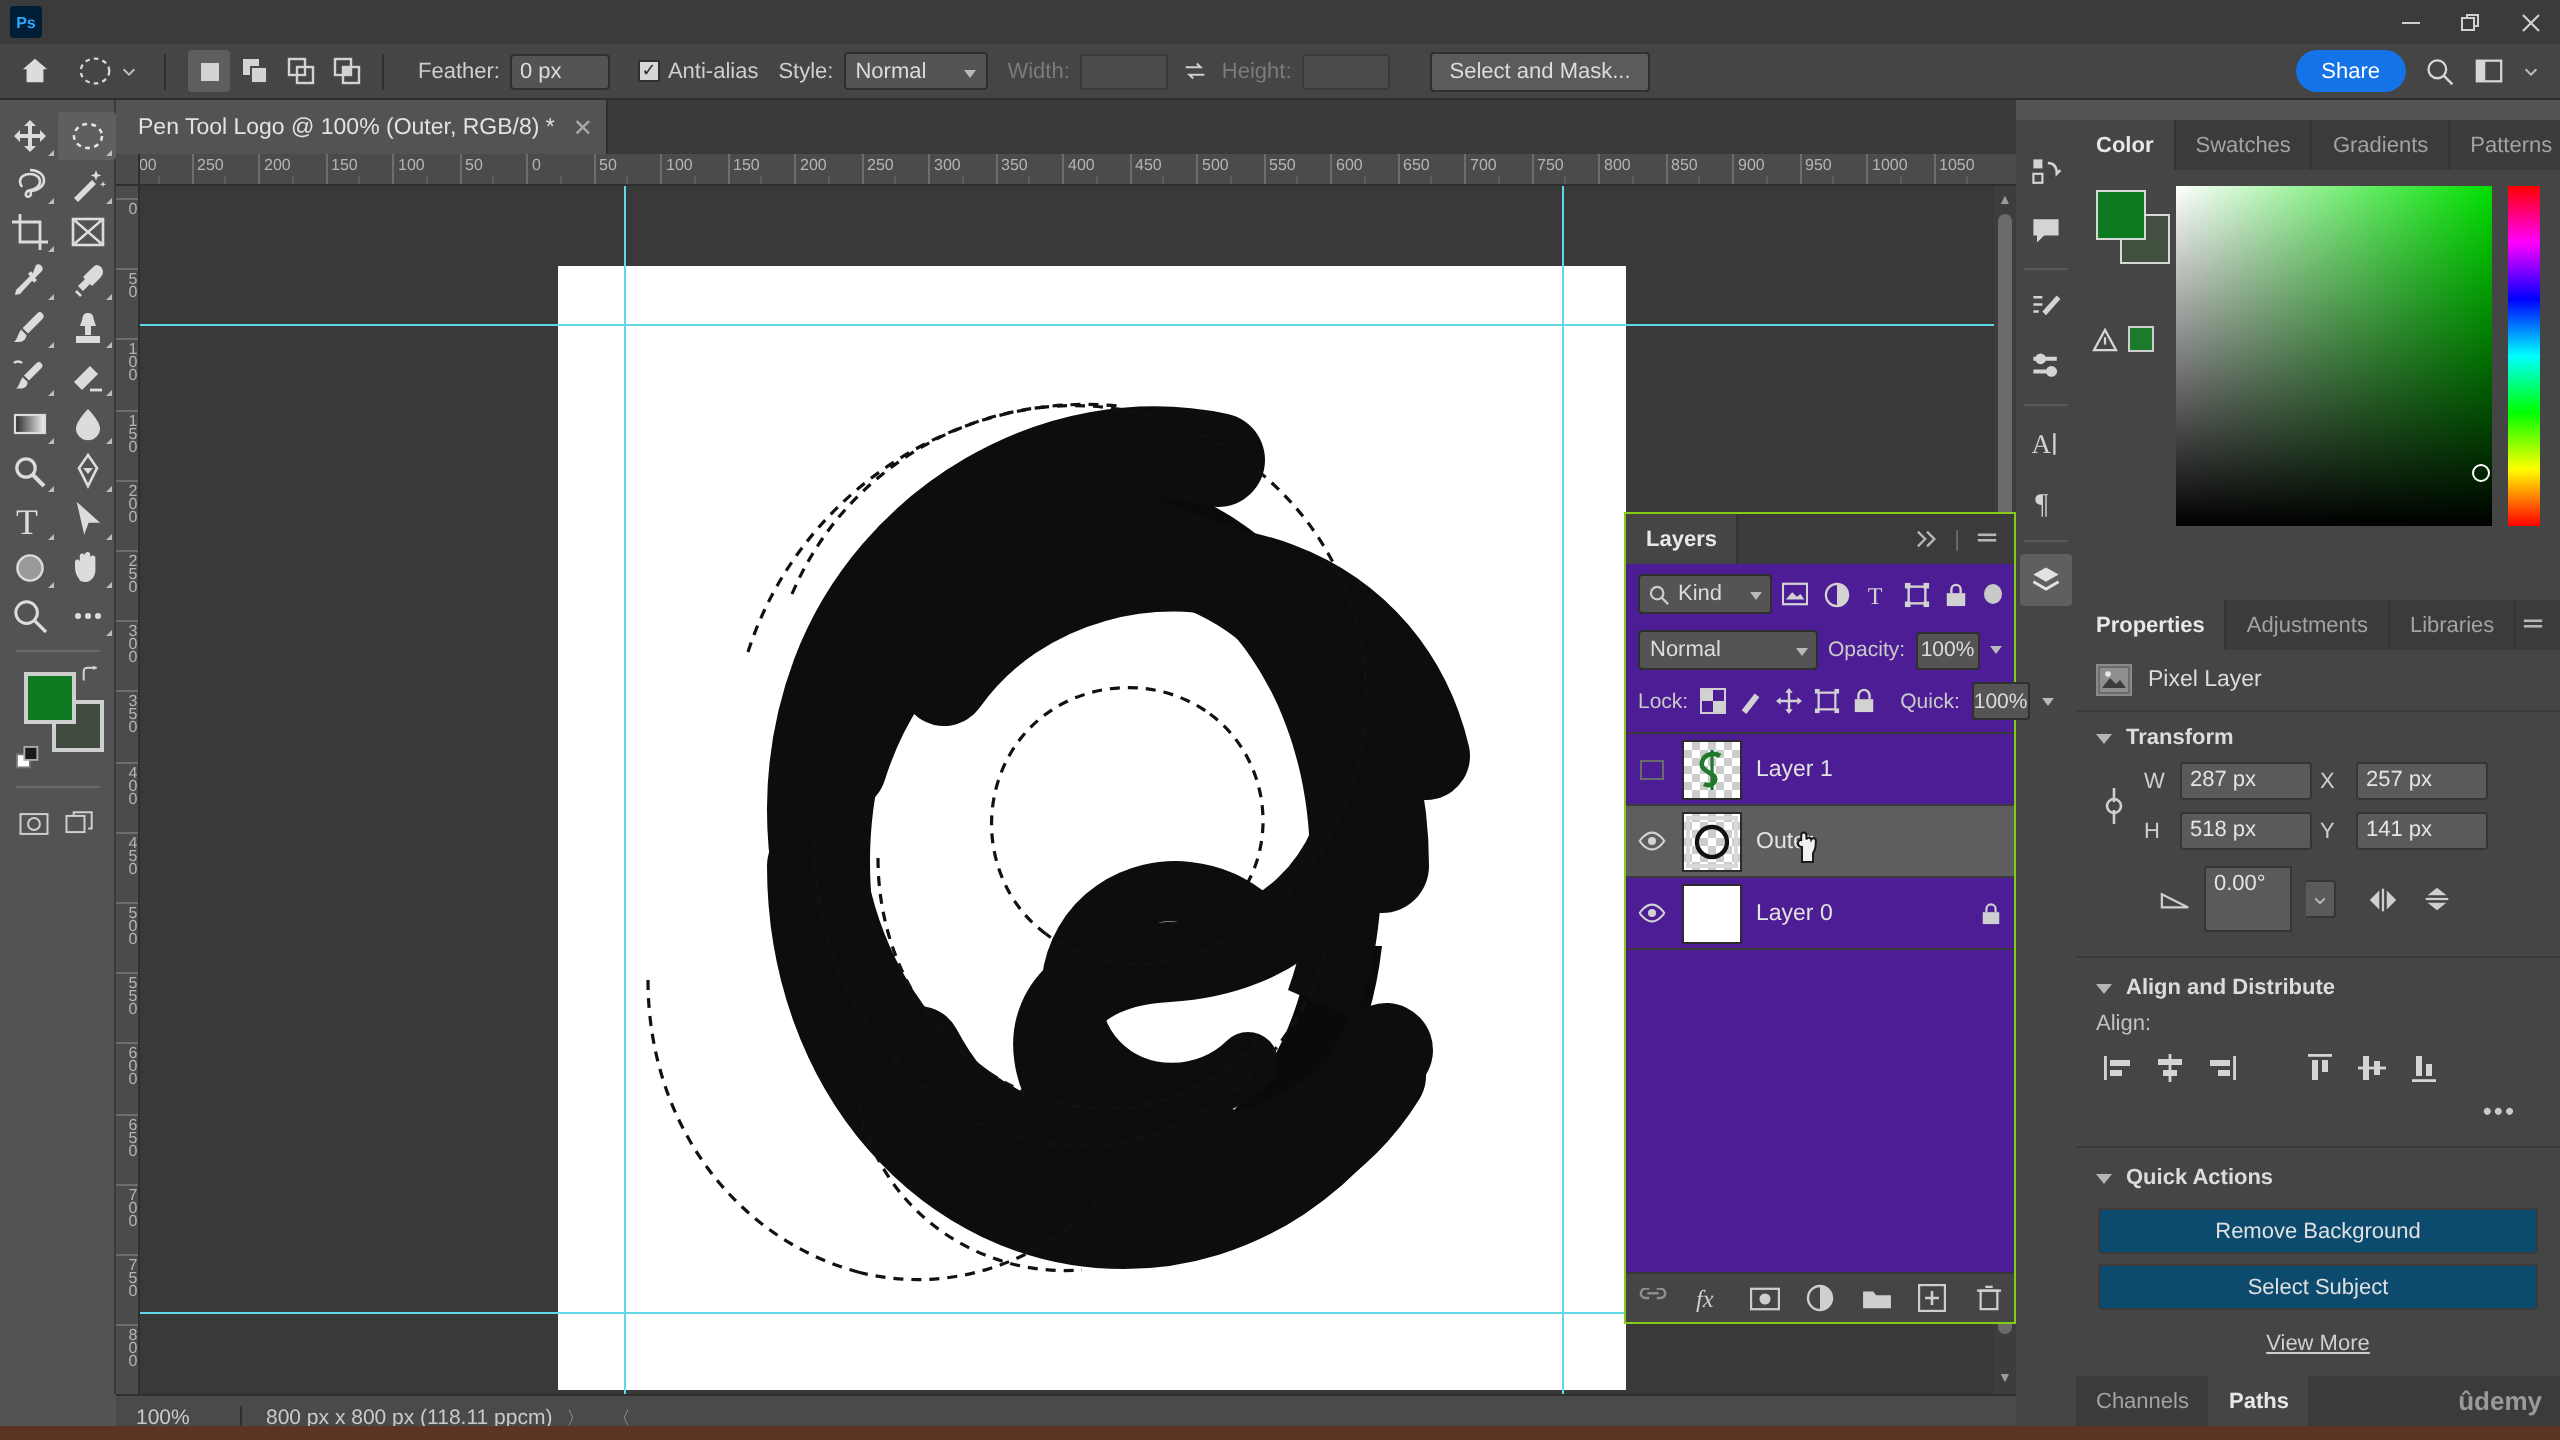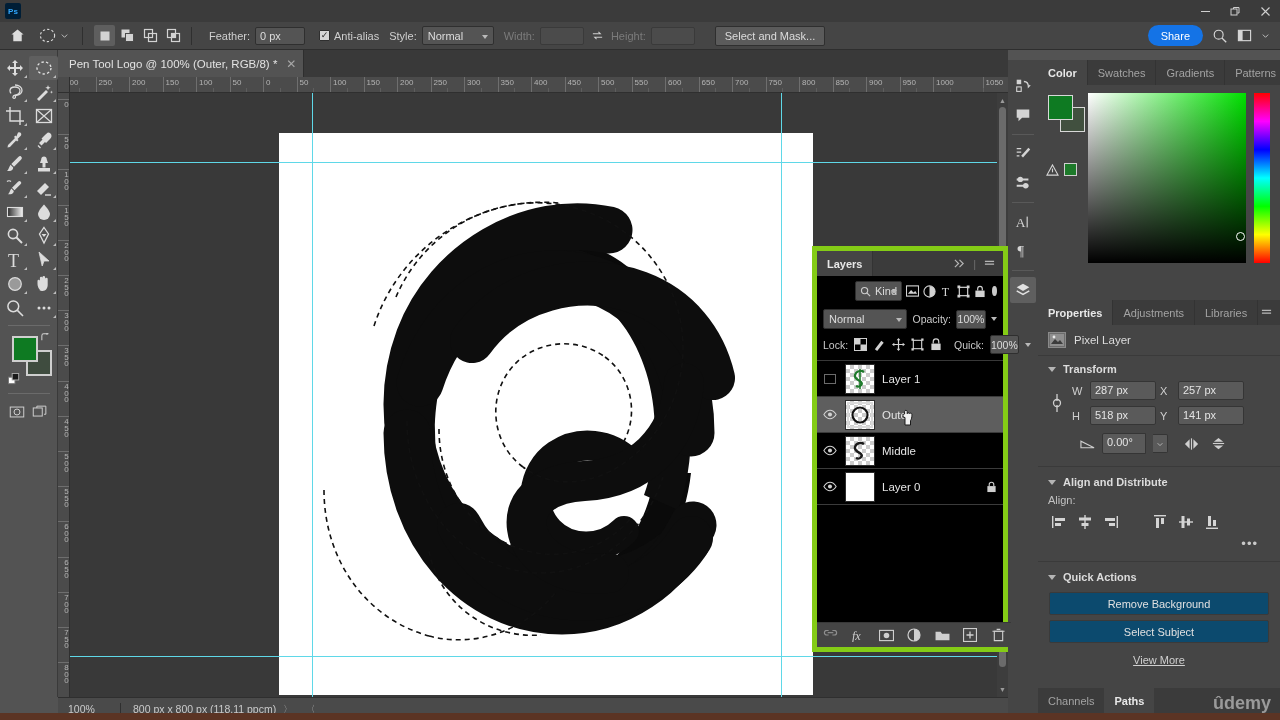--- a/index.html
+++ b/index.html
@@ -246,46 +246,46 @@
   .tg-link { width: 18px; display: flex; align-items: center; justify-content: center; }
   .tg-fields { display: grid; grid-template-columns: 14px 66px 14px 66px; gap: 6px 4px; align-items: center; }
   .tg-lab { font-size: 11px; color: #cfcfcf; text-align: left; }
   .tg-in {
     background: #5a5a5a; border: 1px solid #353535; border-radius: 2px;
     height: 19px; line-height: 17px; font-size: 11px; color: #e4e4e4; padding: 0 4px;
   }
   .rot-row { display: flex; align-items: center; gap: 7px; padding: 0 10px 10px 42px; }
   .rot-in {
     background: #5a5a5a; border: 1px solid #353535; border-radius: 2px 0 0 2px;
-    height: 21px; line-height: 17px; font-size: 11px; color: #e4e4e4; padding: 0 4px; width: 44px;
+    height: 33px; line-height: 17px; font-size: 11px; color: #e4e4e4; padding: 0 4px; width: 44px;
   }
   .rot-drop {
     background: #5a5a5a; border: 1px solid #353535; border-left: none; border-radius: 0 2px 2px 0;
     height: 19px; width: 15px; display: flex; align-items: center; justify-content: center;
   }
   .sect-div { height: 1px; background: #3a3a3a; margin: 2px 0; }
   .align-label { padding: 2px 10px 5px; font-size: 11px; color: #c2c2c2; }
   .align-row { display: flex; align-items: center; padding: 0 10px 4px; gap: 5px; }
   .align-btn { width: 21px; height: 21px; display: flex; align-items: center; justify-content: center; }
   .align-gap { width: 18px; }
   .align-more { display: flex; justify-content: flex-end; padding: 0 22px 8px 0; color: #c9c9c9; letter-spacing: 1px; font-size: 13px; }
   .qa-btn {
     display: block; margin: 5px 11px; height: 23px; line-height: 22px;
     background: #0c4a6e; border: 1px solid #3a3a3a; border-radius: 2px;
     text-align: center; font-size: 11px; color: #e0e0e0;
   }
   .view-more { text-align: center; font-size: 11px; color: #cfcfcf; text-decoration: underline; padding: 6px 0 0; }
 
   
-  #layers-panel { left: 812px; top: 246px; width: 196px; height: 406px; background: #000000; border: 5px solid #84cc16; }
+  #layers-panel { left: 812px; top: 256px; width: 196px; height: 406px; background: #4c1d95; border: 1px solid #84cc16; }
   .lp-filter { display: flex; align-items: center; gap: 4px; padding: 5px 6px; }
   .lp-kind {
     background: #545454; border: 1px solid #2f2f2f; border-radius: 2px; height: 20px;
     display: flex; align-items: center; gap: 4px; padding: 0 4px; width: 74px;
-    font-size: 11px; color: #dcdcdc; position: relative; margin-left: 32px;
+    font-size: 11px; color: #dcdcdc; position: relative;
   }
   .lp-kind::after {
     content: ""; position: absolute; right: 4px; top: 8px;
     border-left: 3.5px solid transparent; border-right: 3.5px solid transparent; border-top: 4px solid #b9b9b9;
   }
   .lp-ficon { width: 18px; height: 18px; display: flex; align-items: center; justify-content: center; }
   .lp-toggle { width: 10px; height: 10px; border-radius: 50%; background: #c9c9c9; margin-left: 2px; }
   .lp-blend { display: flex; align-items: center; gap: 5px; padding: 3px 6px; }
   .lp-blend-sel {
     background: #545454; border: 1px solid #2f2f2f; border-radius: 2px; height: 20px;
@@ -331,21 +331,21 @@
   }
   .lpb { width: 15px; height: 15px; display: flex; align-items: center; justify-content: center; }
 
   
   .bottomtabs {
     position: absolute; left: 1038px; top: 688px; width: 242px; height: 32px;
     background: #3b3b3b; display: flex; align-items: flex-start;
   }
   .btab { padding: 0 10px; height: 25px; display: flex; align-items: center; font-size: 11px; color: #a3a3a3; }
   .btab.active { background: #454545; color: #e8e8e8; font-weight: bold; }
-  .udemy { margin-left: auto; padding: 5px 9px 0 0; font-size: 18px; color: #9a9a9a; font-weight: bold; }
+  .udemy { margin-left: auto; padding: 5px 9px 0 0; font-size: 13px; color: #9a9a9a; font-weight: bold; }
 
   .bottomstrip { position: absolute; left: 0; top: 713px; width: 1280px; height: 7px; background: #5b3424; }
   .leftbottom { position: absolute; left: 0; top: 697px; width: 58px; height: 16px; background: #535353; }
 
   svg { display: block; }
 </style>
 </head>
 <body>
 
 <div class="app">
@@ -706,21 +706,21 @@
         <div class="rtick" style="left: 729px;">800</div>
         <div class="rtick minor" style="left: 745.7px;"></div>
         <div class="rtick" style="left: 762.5px;">850</div>
         <div class="rtick minor" style="left: 779.2px;"></div>
         <div class="rtick" style="left: 796px;">900</div>
         <div class="rtick minor" style="left: 812.7px;"></div>
         <div class="rtick" style="left: 829.5px;">950</div>
         <div class="rtick minor" style="left: 846.2px;"></div>
         <div class="rtick" style="left: 863px;">1000</div>
         <div class="rtick minor" style="left: 879.7px;"></div>
-        <div class="rtick" style="left: 896.5px; margin-left: 16px;">1050</div>
+        <div class="rtick" style="left: 896.5px;">1050</div>
         <div class="rtick minor" style="left: 913.2px;"></div>
       </div>
     <div class="ruler-v" id="ruler-v">
         <div class="rtickv" style="top: 6px;">0</div>
         <div class="rtickv" style="top: 41.2px;">50</div>
         <div class="rtickv" style="top: 76.4px;">100</div>
         <div class="rtickv" style="top: 111.6px;">150</div>
         <div class="rtickv" style="top: 146.8px;">200</div>
         <div class="rtickv" style="top: 182px;">250</div>
         <div class="rtickv" style="top: 217.2px;">300</div>
@@ -1264,34 +1264,20 @@
             <path d="M4 16V8.5C2.5 8.5 2 7.5 2 6.5c0-1 .7-1.5 1.6-1.5V2.6c0-.8.6-1.3 1.3-1.3s1.3.5 1.3 1.3v2.1c.2-.5.6-.8 1.2-.8.6 0 1.1.4 1.2.9.2-.4.6-.7 1.1-.7.7 0 1.2.5 1.2 1.2v1c0 2-.4 3.9-1.4 5.3V16z" fill="#f2f2f2" stroke="#1a1a1a" stroke-width="1"></path>
           </svg>
         </div>
         <div class="layer-row" style="position: relative;">
           <span class="eye">
             <svg width="14" height="11" viewBox="0 0 16 11">
               <path d="M8 0.7C4 .7 1 5.5 1 5.5S4 10.3 8 10.3s7-4.8 7-4.8S12 .7 8 .7z" fill="none" stroke="#d2d2d2" stroke-width="1.2"></path>
               <circle cx="8" cy="5.5" r="2.3" fill="#d2d2d2"></circle>
             </svg>
           </span>
-          <span class="lthumb">
-            <svg width="26" height="26" viewBox="0 0 26 26">
-              <path d="M17 6c-3-2-8-1-9 3s4 5 6 7-1 6-5 4" fill="none" stroke="#1a1a1a" stroke-width="2.4"></path>
-            </svg>
-          </span>
-          <span class="lname">Middle</span>
-        </div>
-        <div class="layer-row" style="position: relative;">
-          <span class="eye">
-            <svg width="14" height="11" viewBox="0 0 16 11">
-              <path d="M8 0.7C4 .7 1 5.5 1 5.5S4 10.3 8 10.3s7-4.8 7-4.8S12 .7 8 .7z" fill="none" stroke="#d2d2d2" stroke-width="1.2"></path>
-              <circle cx="8" cy="5.5" r="2.3" fill="#d2d2d2"></circle>
-            </svg>
-          </span>
           <span class="lthumb white"></span>
           <span class="lname">Layer 0</span>
           <span class="llock">
             <svg width="11" height="12" viewBox="0 0 12 13">
               <rect x="1.5" y="5.5" width="9" height="6.5" fill="#cfcfcf"></rect>
               <path d="M3.5 5.5V3.8a2.5 2.5 0 015 0v1.7" fill="none" stroke="#cfcfcf" stroke-width="1.2"></path>
             </svg>
           </span>
         </div>
       </div>

